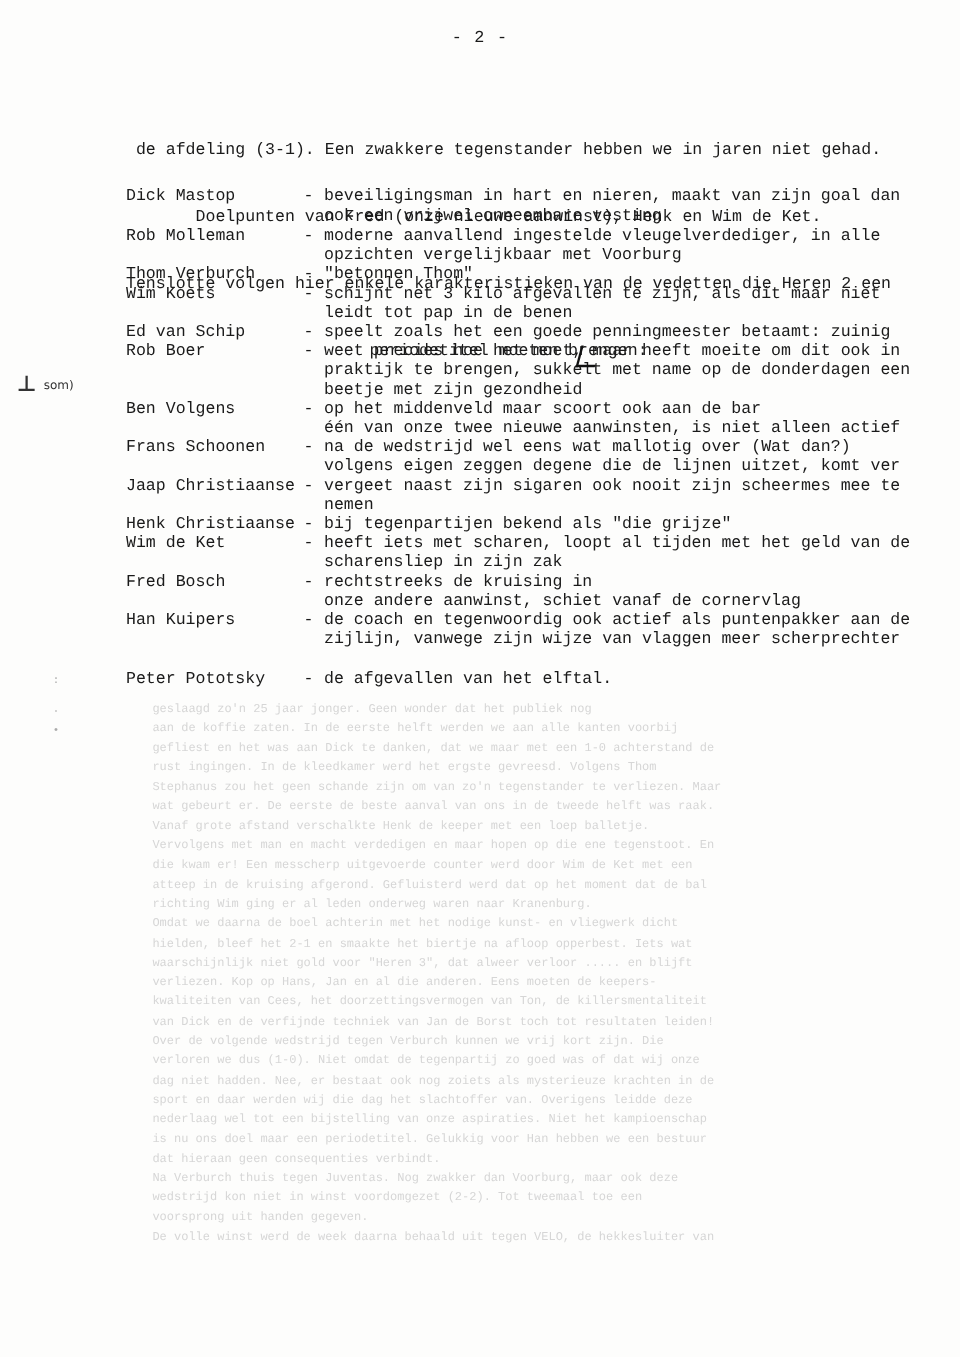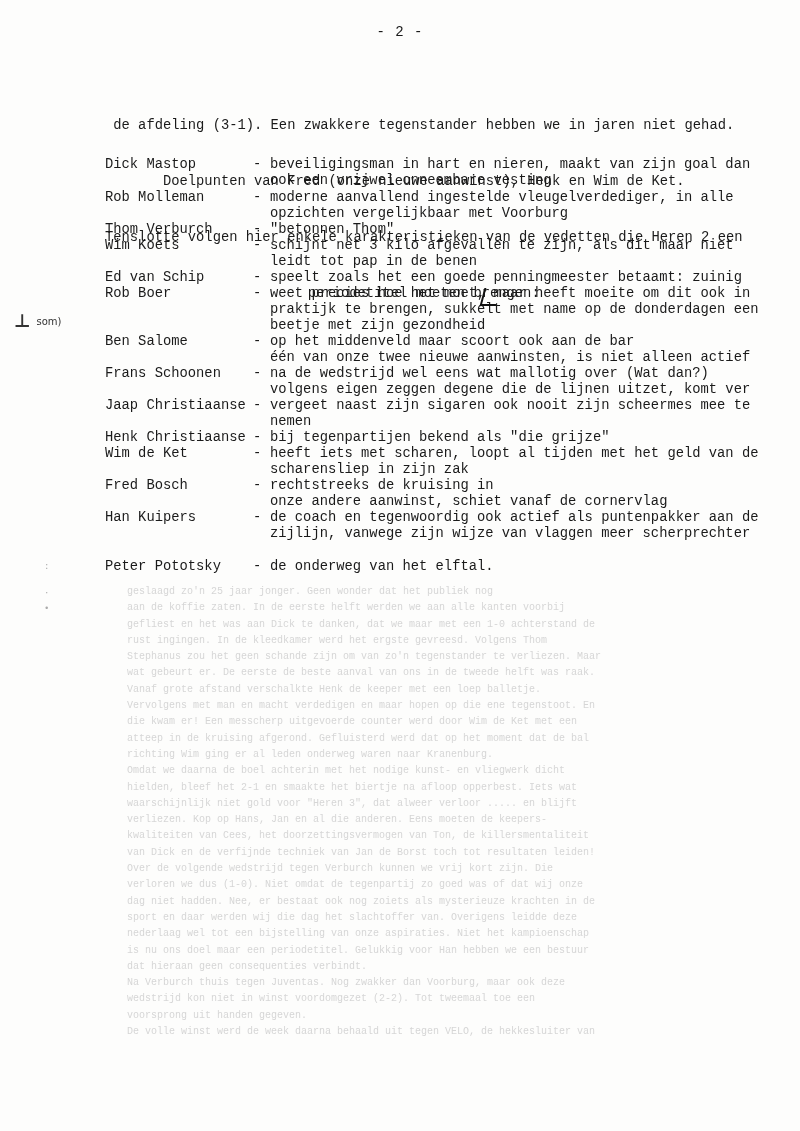--- a/index.html
+++ b/index.html
@@ -75,21 +75,21 @@
       <span class="name">Ed van Schip</span>
       <span class="dash">-</span>
       <span class="desc"><div>speelt zoals het een goede penningmeester betaamt: zuinig</div></span>
     </div>
     <div class="entry" style="top: 286px;">
       <span class="name">Rob Boer</span>
       <span class="dash">-</span>
       <span class="desc"><div>weet precies hoe het moet, maar heeft moeite om dit ook in</div><div>praktijk te brengen, sukkelt met name op de donderdagen een</div><div>beetje met zijn gezondheid</div></span>
     </div>
     <div class="entry" style="top: 334px;">
-      <span class="name">Ben Salome</span>
+      <span class="name">Ben Volgens</span>
       <span class="dash">-</span>
       <span class="desc"><div>op het middenveld maar scoort ook aan de bar</div><div>één van onze twee nieuwe aanwinsten, is niet alleen actief</div></span>
     </div>
     <div class="entry" style="top: 366px;">
       <span class="name">Frans Schoonen</span>
       <span class="dash">-</span>
       <span class="desc"><div>na de wedstrijd wel eens wat mallotig over (Wat dan?)</div><div>volgens eigen zeggen degene die de lijnen uitzet, komt ver</div></span>
     </div>
     <div class="entry" style="top: 398px;">
       <span class="name">Jaap Christiaanse</span>
@@ -112,21 +112,21 @@
       <span class="desc"><div>rechtstreeks de kruising in</div><div>onze andere aanwinst, schiet vanaf de cornervlag</div></span>
     </div>
     <div class="entry" style="top: 510px;">
       <span class="name">Han Kuipers</span>
       <span class="dash">-</span>
       <span class="desc"><div>de coach en tegenwoordig ook actief als puntenpakker aan de</div><div>zijlijn, vanwege zijn wijze van vlaggen meer scherprechter</div></span>
     </div>
     <div class="entry" style="top: 559px;">
       <span class="name">Peter Pototsky</span>
       <span class="dash">-</span>
-      <span class="desc"><div>de onderweg van het elftal.</div></span>
+      <span class="desc"><div>de afgevallen van het elftal.</div></span>
     </div>
   </div>
 
 <div class="margin-note">
   <span class="mark">⊥</span><span>som)</span>
 </div>
 <div class="hand-mark"></div>
 
 <div class="dots" style="top:562px">:</div>
 <div class="dots" style="top:588px">·</div>

